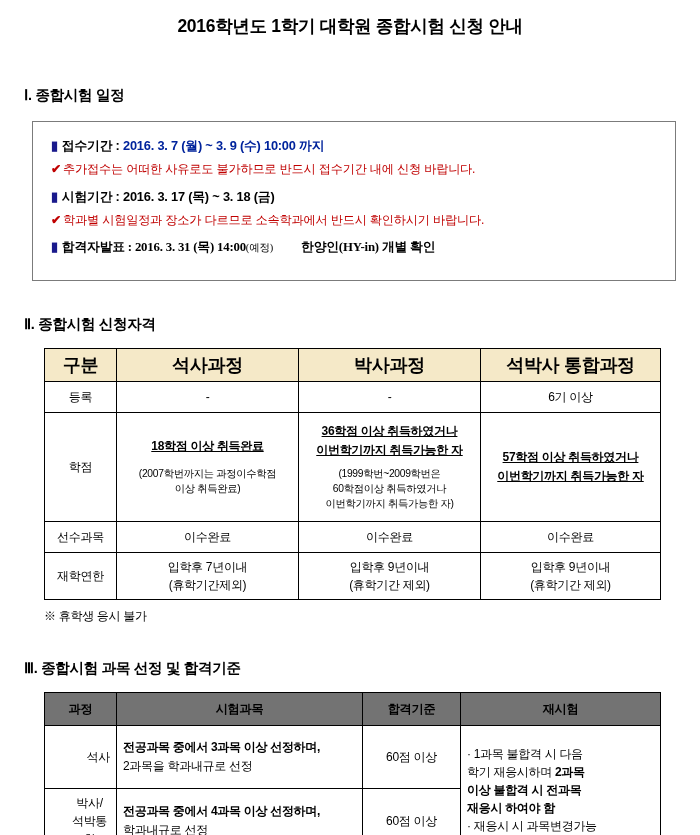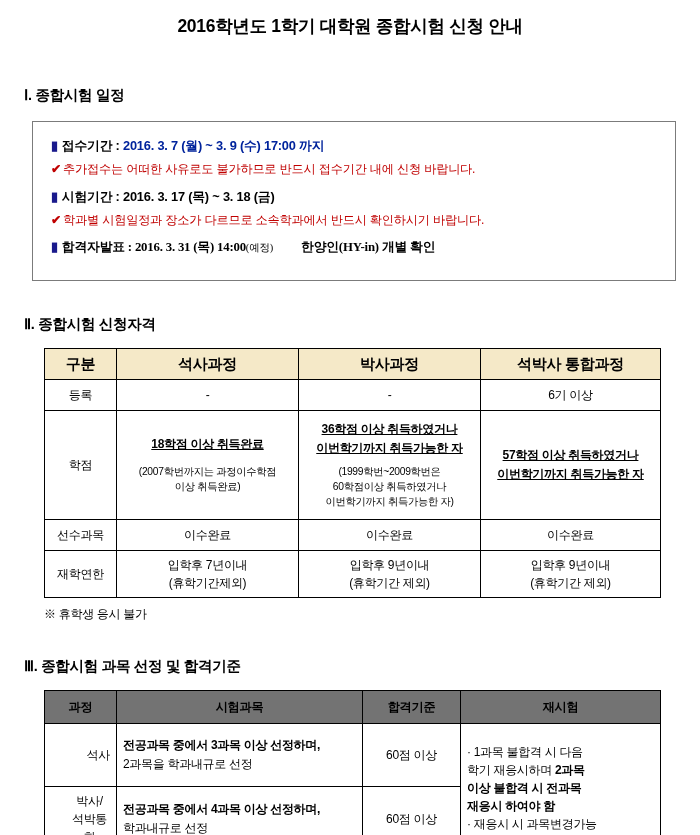--- a/index.html
+++ b/index.html
@@ -85,21 +85,21 @@
     border: 1px solid #000;
     text-align: center;
     vertical-align: middle;
     font-size: 12px;
     letter-spacing: -0.3px;
     padding: 4px 3px;
   }
   .tbl th {
     background: #f5e9c8;
     font-weight: bold;
-    font-size: 15px;
+    font-size: 18px;
     height: 22px;
   }
   .u-bold { font-weight: bold; text-decoration: underline; }
   .sub-note {
     font-size: 10.3px;
     line-height: 1.45;
     letter-spacing: -0.3px;
     font-weight: normal;
   }
   .row-h-small td { height: 22px; }
@@ -144,21 +144,21 @@
 <div class="page">
 
   <h1 class="doc-title">2016학년도 1학기 대학원 종합시험 신청 안내</h1>
 
   <h2 class="section-head sec1-head">Ⅰ. 종합시험 일정</h2>
 
   <div class="schedule-box">
 
     <p class="sch-line">
       <span class="bar">▮</span><span class="sch-label">접수기간 :</span>
-      <span class="sch-blue">2016. 3. 7 (월) ~ 3. 9 (수) 17:00 까지</span>
+      <span class="sch-blue">2016. 3. 7 (월) ~ 3. 9 (수) 10:00 까지</span>
     </p>
     <p class="sch-note">
       <span class="check">✔</span><span>추가접수는 어떠한 사유로도 불가하므로 반드시 접수기간 내에 신청 바랍니다.</span>
     </p>
 
     <p class="sch-line">
       <span class="bar">▮</span><span class="sch-label">시험기간 :</span>
       <span class="sch-label">2016. 3. 17 (목) ~ 3. 18 (금)</span>
     </p>
     <p class="sch-note">

